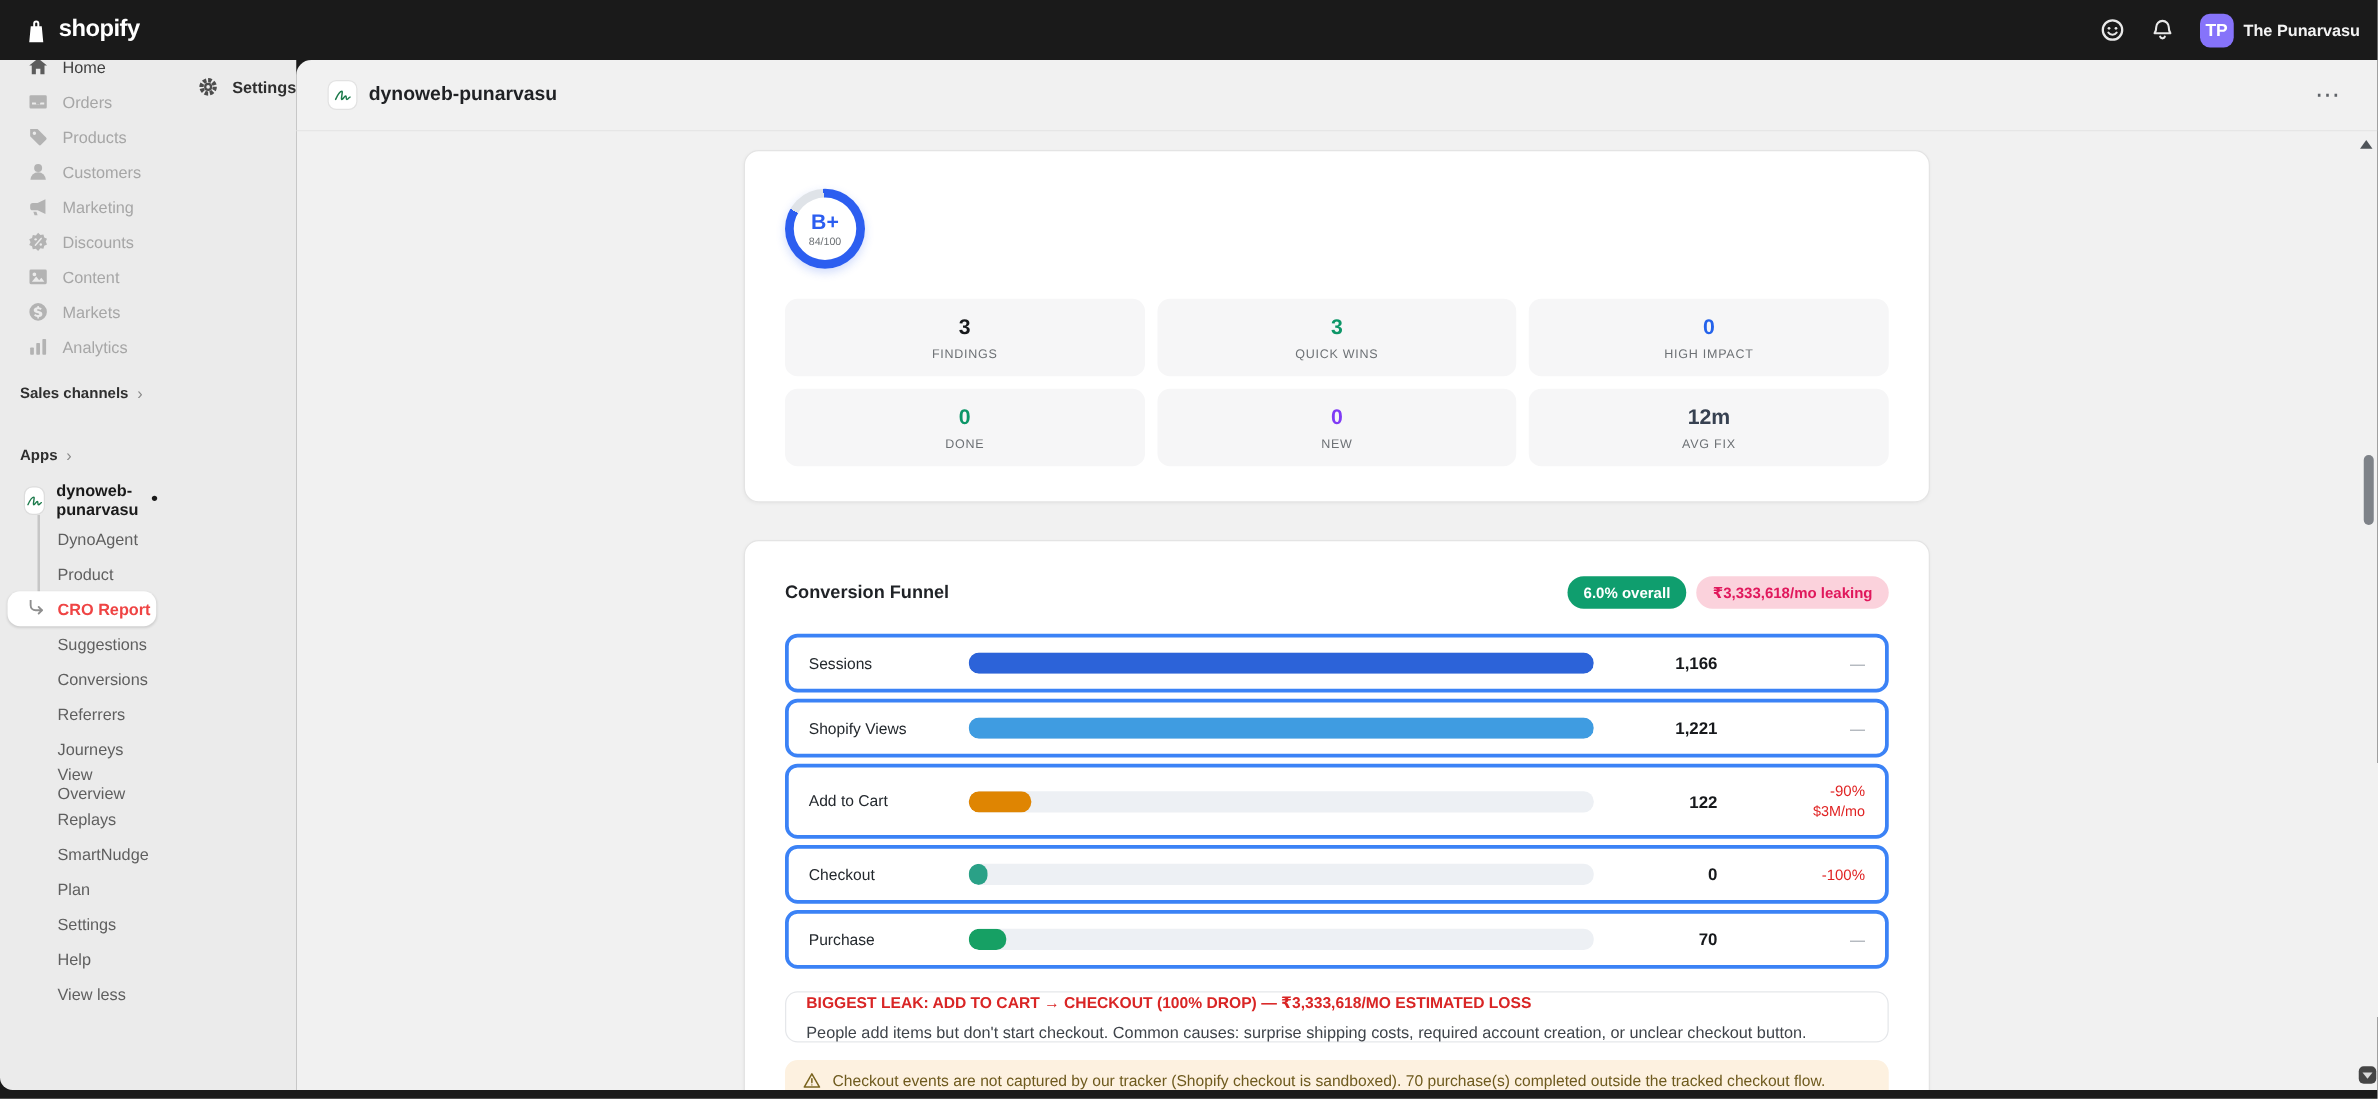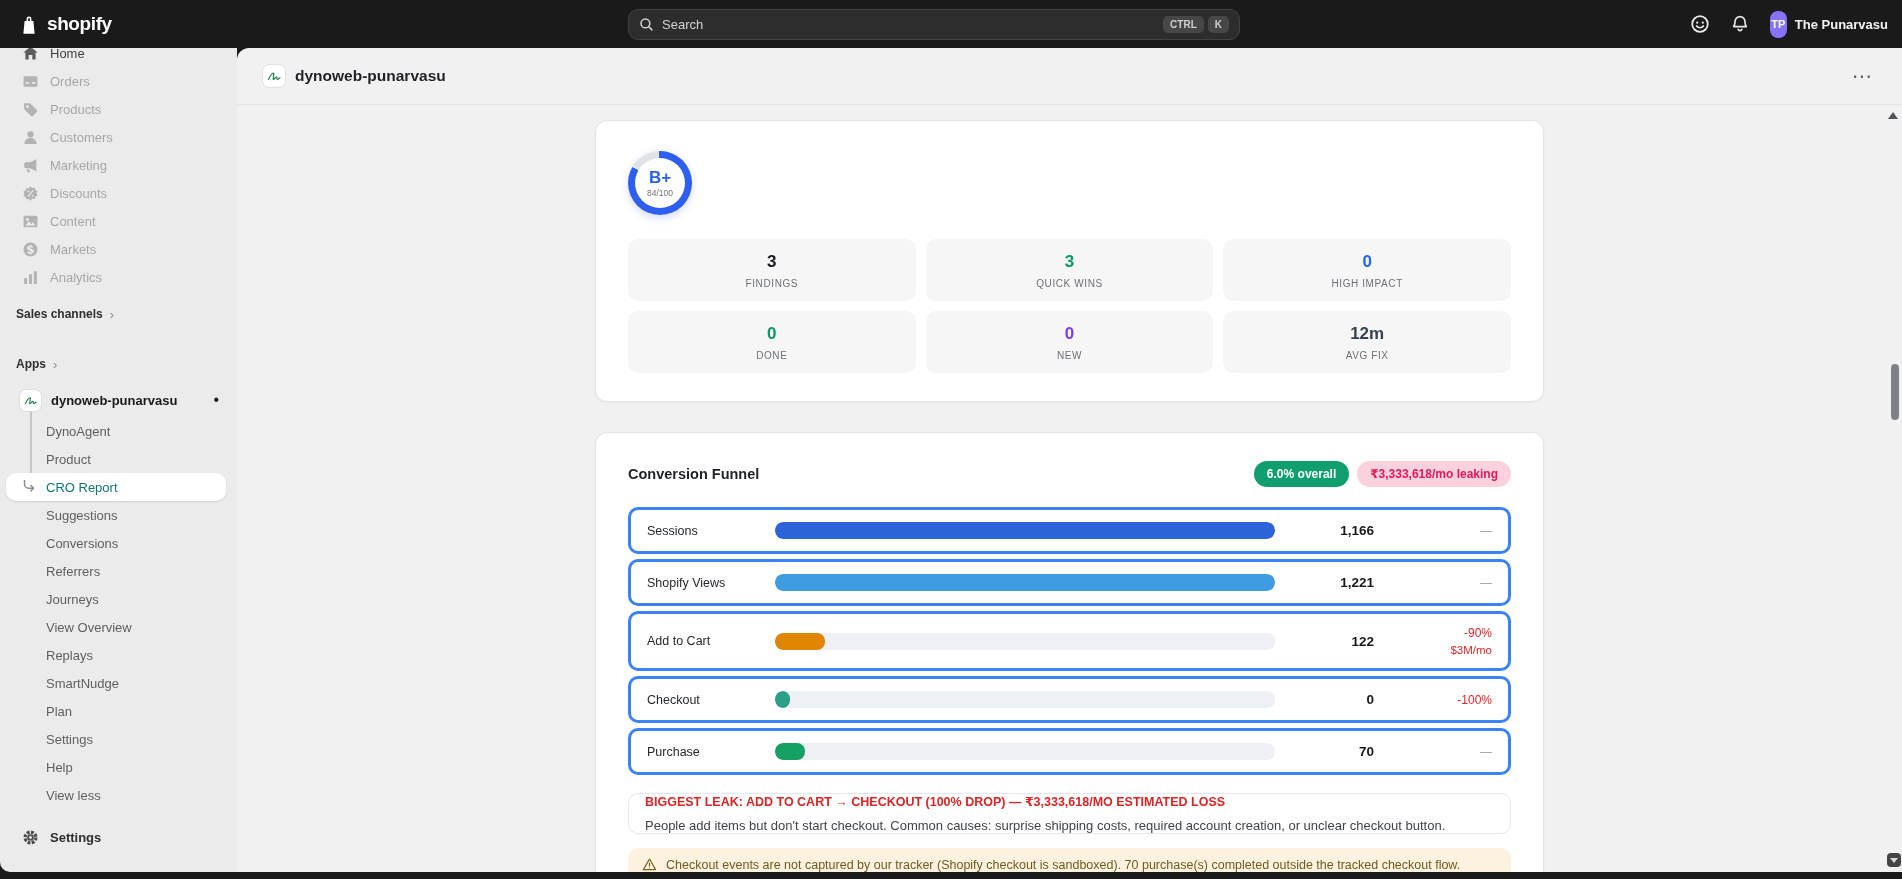--- a/index.html
+++ b/index.html
@@ -10,43 +10,43 @@
   .topbar{height:48px;background:#1a1a1a;position:relative;display:flex;align-items:center}
   .brand{display:flex;align-items:center;gap:7px;margin-left:18px}
   .brand-word{color:#fff;font-size:19px;font-weight:bold;letter-spacing:-.4px}
   .searchbox{position:absolute;left:628px;top:9px;width:612px;height:31px;background:#2d2d2d;border:1px solid #424242;border-radius:10px;display:flex;align-items:center;padding:0 10px;cursor:text}
   .search-ph{color:#d4d4d4;font-size:13px;margin-left:8px}
   .keys{margin-left:auto;display:flex;gap:4px}
   .key{background:#474747;color:#cfcfcf;font-size:10px;font-weight:bold;padding:3px 7px;border-radius:5px}
   .top-right{position:absolute;right:14px;top:0;height:48px;display:flex;align-items:center;gap:20px}
   .tb-icon{width:20px;height:20px;display:flex;cursor:pointer}
   .user-chip{display:flex;align-items:center;gap:8px;cursor:pointer}
-  .avatar{width:17px;height:27px;border-radius:8px;background:#8673fa;color:#fff;font-size:11px;font-weight:bold;display:flex;align-items:center;justify-content:center}
+  .avatar{width:27px;height:27px;border-radius:8px;background:#8673fa;color:#fff;font-size:14px;font-weight:bold;display:flex;align-items:center;justify-content:center}
   .user-name{color:#f3f3f3;font-size:13px;font-weight:bold}
 
   
   .app-frame{display:flex;height:824px}
-  .sidebar{width:237px;background:#ebebeb;display:flex;flex-direction:column;overflow:hidden;border-bottom-left-radius:10px}
+  .sidebar{width:237px;background:#ebebeb;display:flex;flex-direction:row;overflow:hidden;border-bottom-left-radius:10px}
   .nav-scroll{flex:1;overflow:hidden;margin-top:-9px}
   .nav-item{height:28px;display:flex;align-items:center;gap:11px;padding-left:22px;font-size:13px;color:#a6a6a6;cursor:pointer}
   .nav-item.default{color:#3f3f3f}
   .nav-ico{width:17px;height:17px;color:#b3b3b3;display:flex;flex:none}
   .nav-item.default .nav-ico{color:#5c5c5c}
   .section-row{display:flex;align-items:center;gap:7px;padding-left:16px;height:30px;font-size:12px;font-weight:bold;color:#2f2f2f;cursor:pointer}
   .section-row.sales{margin-top:8px}
   .section-row.apps{margin-top:20px}
   .section-chev{color:#8a8a8a;font-size:13px;font-weight:normal}
   .app-row{display:flex;align-items:center;gap:10px;padding-left:20px;height:30px;margin-top:6px;cursor:pointer}
   .app-ico{width:21px;height:21px;background:#fff;border-radius:6px;display:flex;align-items:center;justify-content:center;box-shadow:0 0 0 1px rgba(0,0,0,.06)}
   .app-name{font-size:13px;font-weight:bold;color:#1a1a1a}
   .app-dot{margin-left:auto;margin-right:18px;color:#1a1a1a;font-size:16px;line-height:0}
   .sub-list{position:relative;margin-top:2px}
   .sub-list::before{content:"";position:absolute;left:30px;top:-5px;width:1.5px;height:68px;background:#c6c6c6}
   .sub-item{height:28px;display:flex;align-items:center;padding-left:40px;font-size:13px;color:#5f5f5f;position:relative;margin:0 11px 0 6px;border-radius:10px;cursor:pointer}
-  .sub-item.active{background:#fff;font-weight:normal;color:#0f766e;box-shadow:0 1px 2px rgba(0,0,0,.12)}
+  .sub-item.active{background:#fff;font-weight:bold;color:#ef4444;box-shadow:0 1px 2px rgba(0,0,0,.12)}
   .sub-arrow{display:none;position:absolute;left:17px;top:7px;width:14px;height:14px;color:#8f8f8f}
   .sub-item.active .sub-arrow{display:block}
   .sidebar-footer{height:56px;display:flex;align-items:center;gap:11px;padding:0 0 14px 22px;font-size:13px;font-weight:bold;color:#2f2f2f;cursor:pointer}
   .sidebar-footer .nav-ico{color:#4d4d4d}
 
   
   .main{flex:1;background:#f1f1f1;border-radius:12px 0 0 0;position:relative;overflow:hidden}
   .page-header{height:57px;display:flex;align-items:center;gap:10px;padding:0 28px 0 26px;border-bottom:1px solid #e6e6e6}
   .ph-ico{width:22px;height:22px;background:#fff;border-radius:6px;display:flex;align-items:center;justify-content:center;box-shadow:0 0 0 1px rgba(0,0,0,.06)}
   .ph-title{font-size:15.5px;font-weight:bold;color:#1f2124}
@@ -98,31 +98,20 @@
 </head>
 <body>
 
 <div class="topbar">
   <div class="brand">
     <svg width="22" height="22" viewBox="0 0 18 18">
         <path fill="#fff" fill-rule="evenodd" d="M7 6.5h-1.6L4.4 17h9.2l-1-10.5H11V4.8a2 2 0 0 0-4 0Zm1.3 0h1.4V4.8a.7.7 0 0 0-1.4 0Z"></path>
       </svg>
     <span class="brand-word">shopify</span>
   </div>
-  <div class="searchbox">
-    <svg width="15" height="15" viewBox="0 0 15 15">
-        <circle cx="6.4" cy="6.4" r="4.4" stroke="#cfcfcf" stroke-width="1.6" fill="none"></circle>
-        <path d="m9.8 9.8 3.1 3.1" stroke="#cfcfcf" stroke-width="1.6" stroke-linecap="round"></path>
-      </svg>
-    <span class="search-ph">Search</span>
-    <span class="keys">
-      <span class="key">CTRL</span>
-      <span class="key">K</span>
-    </span>
-  </div>
   <div class="top-right">
     <span class="tb-icon">
       <svg viewBox="0 0 18 18" fill="none">
           <circle cx="9" cy="9" r="7" stroke="#e8e8e8" stroke-width="1.6"></circle>
           <circle cx="6.5" cy="7.8" r="1" fill="#e8e8e8"></circle>
           <circle cx="11.5" cy="7.8" r="1" fill="#e8e8e8"></circle>
           <path d="M6 10.8a3.6 3.6 0 0 0 6 0" stroke="#e8e8e8" stroke-width="1.5" stroke-linecap="round"></path>
         </svg>
     </span>
     <span class="tb-icon">

